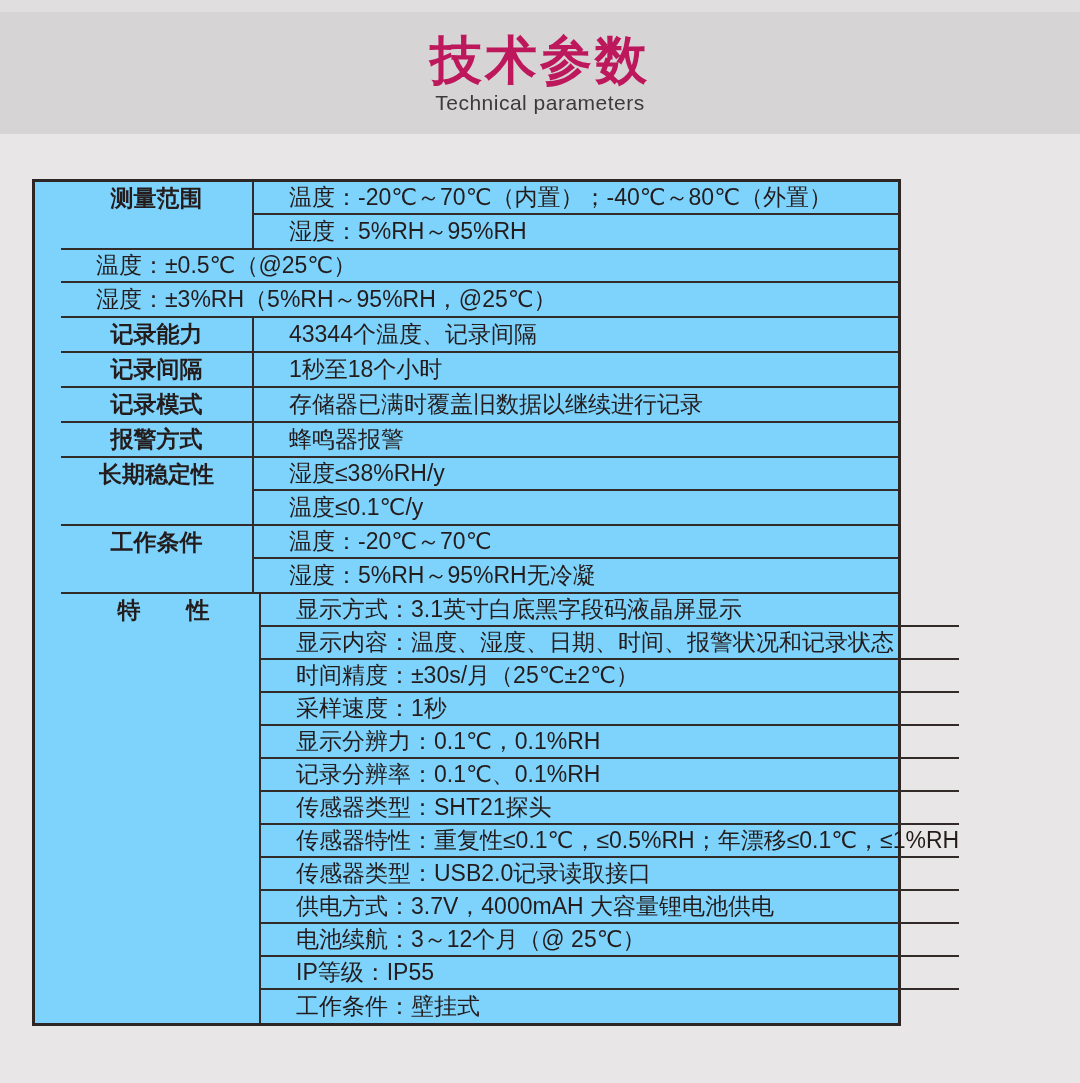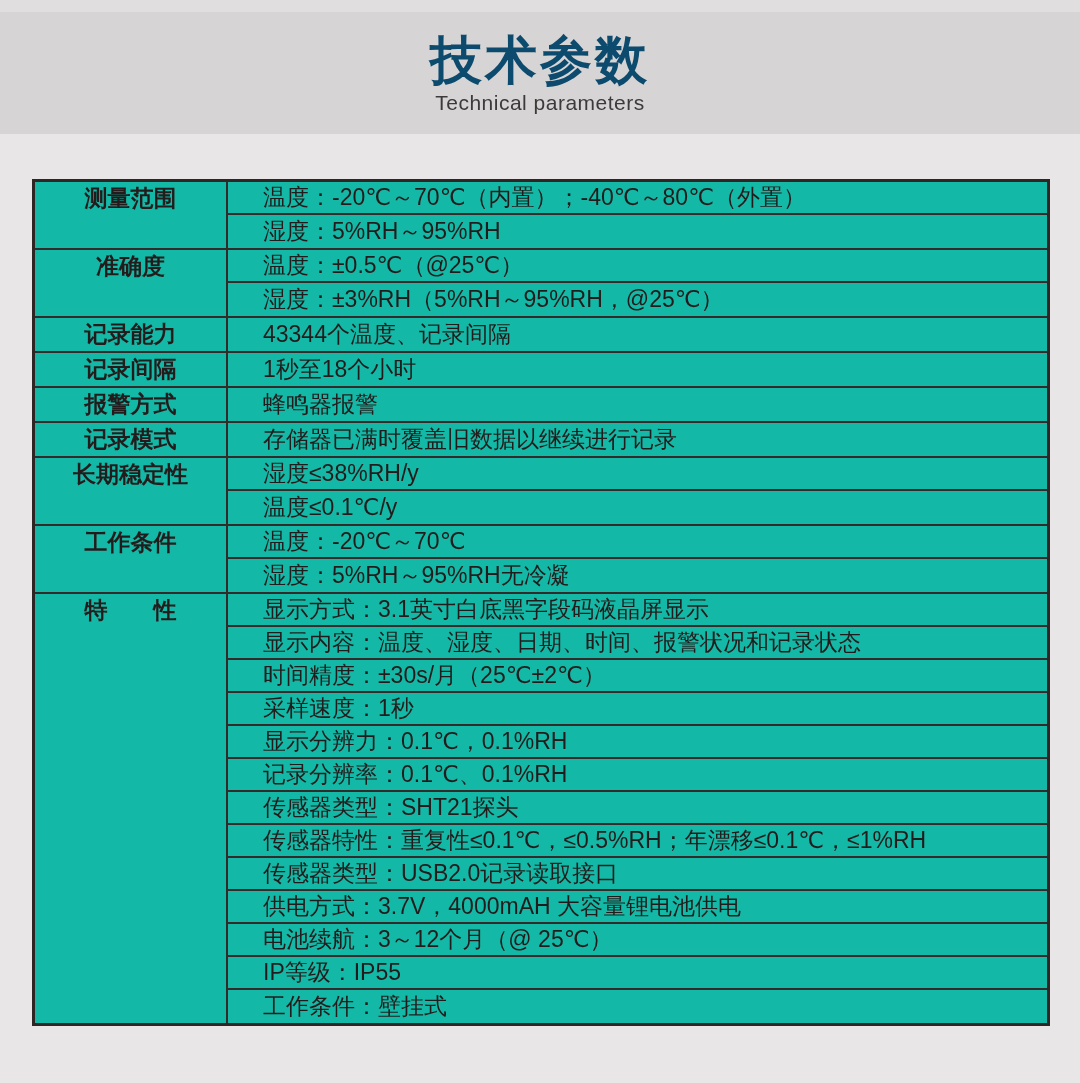--- a/index.html
+++ b/index.html
@@ -20,43 +20,44 @@
     height: 122px;
     background: #d6d4d4;
     display: flex;
     flex-direction: column;
     align-items: center;
     justify-content: center;
   }
   .page-title {
     font-size: 52px;
     font-weight: 900;
-    color: #0c4a6e;
+    color: #be185d;
     letter-spacing: 3px;
     line-height: 1.15;
   }
   .page-subtitle {
     font-size: 21px;
     font-weight: 400;
     color: #3c3a3a;
     letter-spacing: 0.5px;
     margin-top: 1px;
   }
   .spec-table {
-    width: 1018px;
+    width: 869px;
     margin: 45px 0 0 32px;
     border: 3px solid #2e2525;
-    background: #14b8a6;
+    background: #7dd3fc;
+    padding-left: 26px;
   }
   .spec-group {
     display: flex;
     align-items: stretch;
     border-bottom: 2px solid #332a2a;
   }
-  .spec-group:last-child { border-bottom: none; }
+  .spec-group:last-child { border-bottom: none; margin-left: 7px; }
   .label-cell {
     flex: 0 0 193px;
     border-right: 2px solid #332a2a;
   }
   .label-text {
     height: 33px;
     display: flex;
     align-items: center;
     justify-content: center;
     font-size: 23px;
@@ -98,23 +99,20 @@
     <div class="spec-group">
       <div class="label-cell">
         <div class="label-text">测量范围</div>
       </div>
       <div class="rows-col">
         <div class="value-row">温度：-20℃～70℃（内置）；-40℃～80℃（外置）</div>
         <div class="value-row">湿度：5%RH～95%RH</div>
       </div>
     </div>
     <div class="spec-group">
-      <div class="label-cell">
-        <div class="label-text">准确度</div>
-      </div>
       <div class="rows-col">
         <div class="value-row">温度：±0.5℃（@25℃）</div>
         <div class="value-row">湿度：±3%RH（5%RH～95%RH，@25℃）</div>
       </div>
     </div>
     <div class="spec-group">
       <div class="label-cell">
         <div class="label-text">记录能力</div>
       </div>
       <div class="rows-col">
@@ -124,32 +122,32 @@
     <div class="spec-group">
       <div class="label-cell">
         <div class="label-text">记录间隔</div>
       </div>
       <div class="rows-col">
         <div class="value-row">1秒至18个小时</div>
       </div>
     </div>
     <div class="spec-group">
       <div class="label-cell">
+        <div class="label-text">记录模式</div>
+      </div>
+      <div class="rows-col">
+        <div class="value-row">存储器已满时覆盖旧数据以继续进行记录</div>
+      </div>
+    </div>
+    <div class="spec-group">
+      <div class="label-cell">
         <div class="label-text">报警方式</div>
       </div>
       <div class="rows-col">
         <div class="value-row">蜂鸣器报警</div>
-      </div>
-    </div>
-    <div class="spec-group">
-      <div class="label-cell">
-        <div class="label-text">记录模式</div>
-      </div>
-      <div class="rows-col">
-        <div class="value-row">存储器已满时覆盖旧数据以继续进行记录</div>
       </div>
     </div>
     <div class="spec-group">
       <div class="label-cell">
         <div class="label-text">长期稳定性</div>
       </div>
       <div class="rows-col">
         <div class="value-row">湿度≤38%RH/y</div>
         <div class="value-row">温度≤0.1℃/y</div>
       </div>

